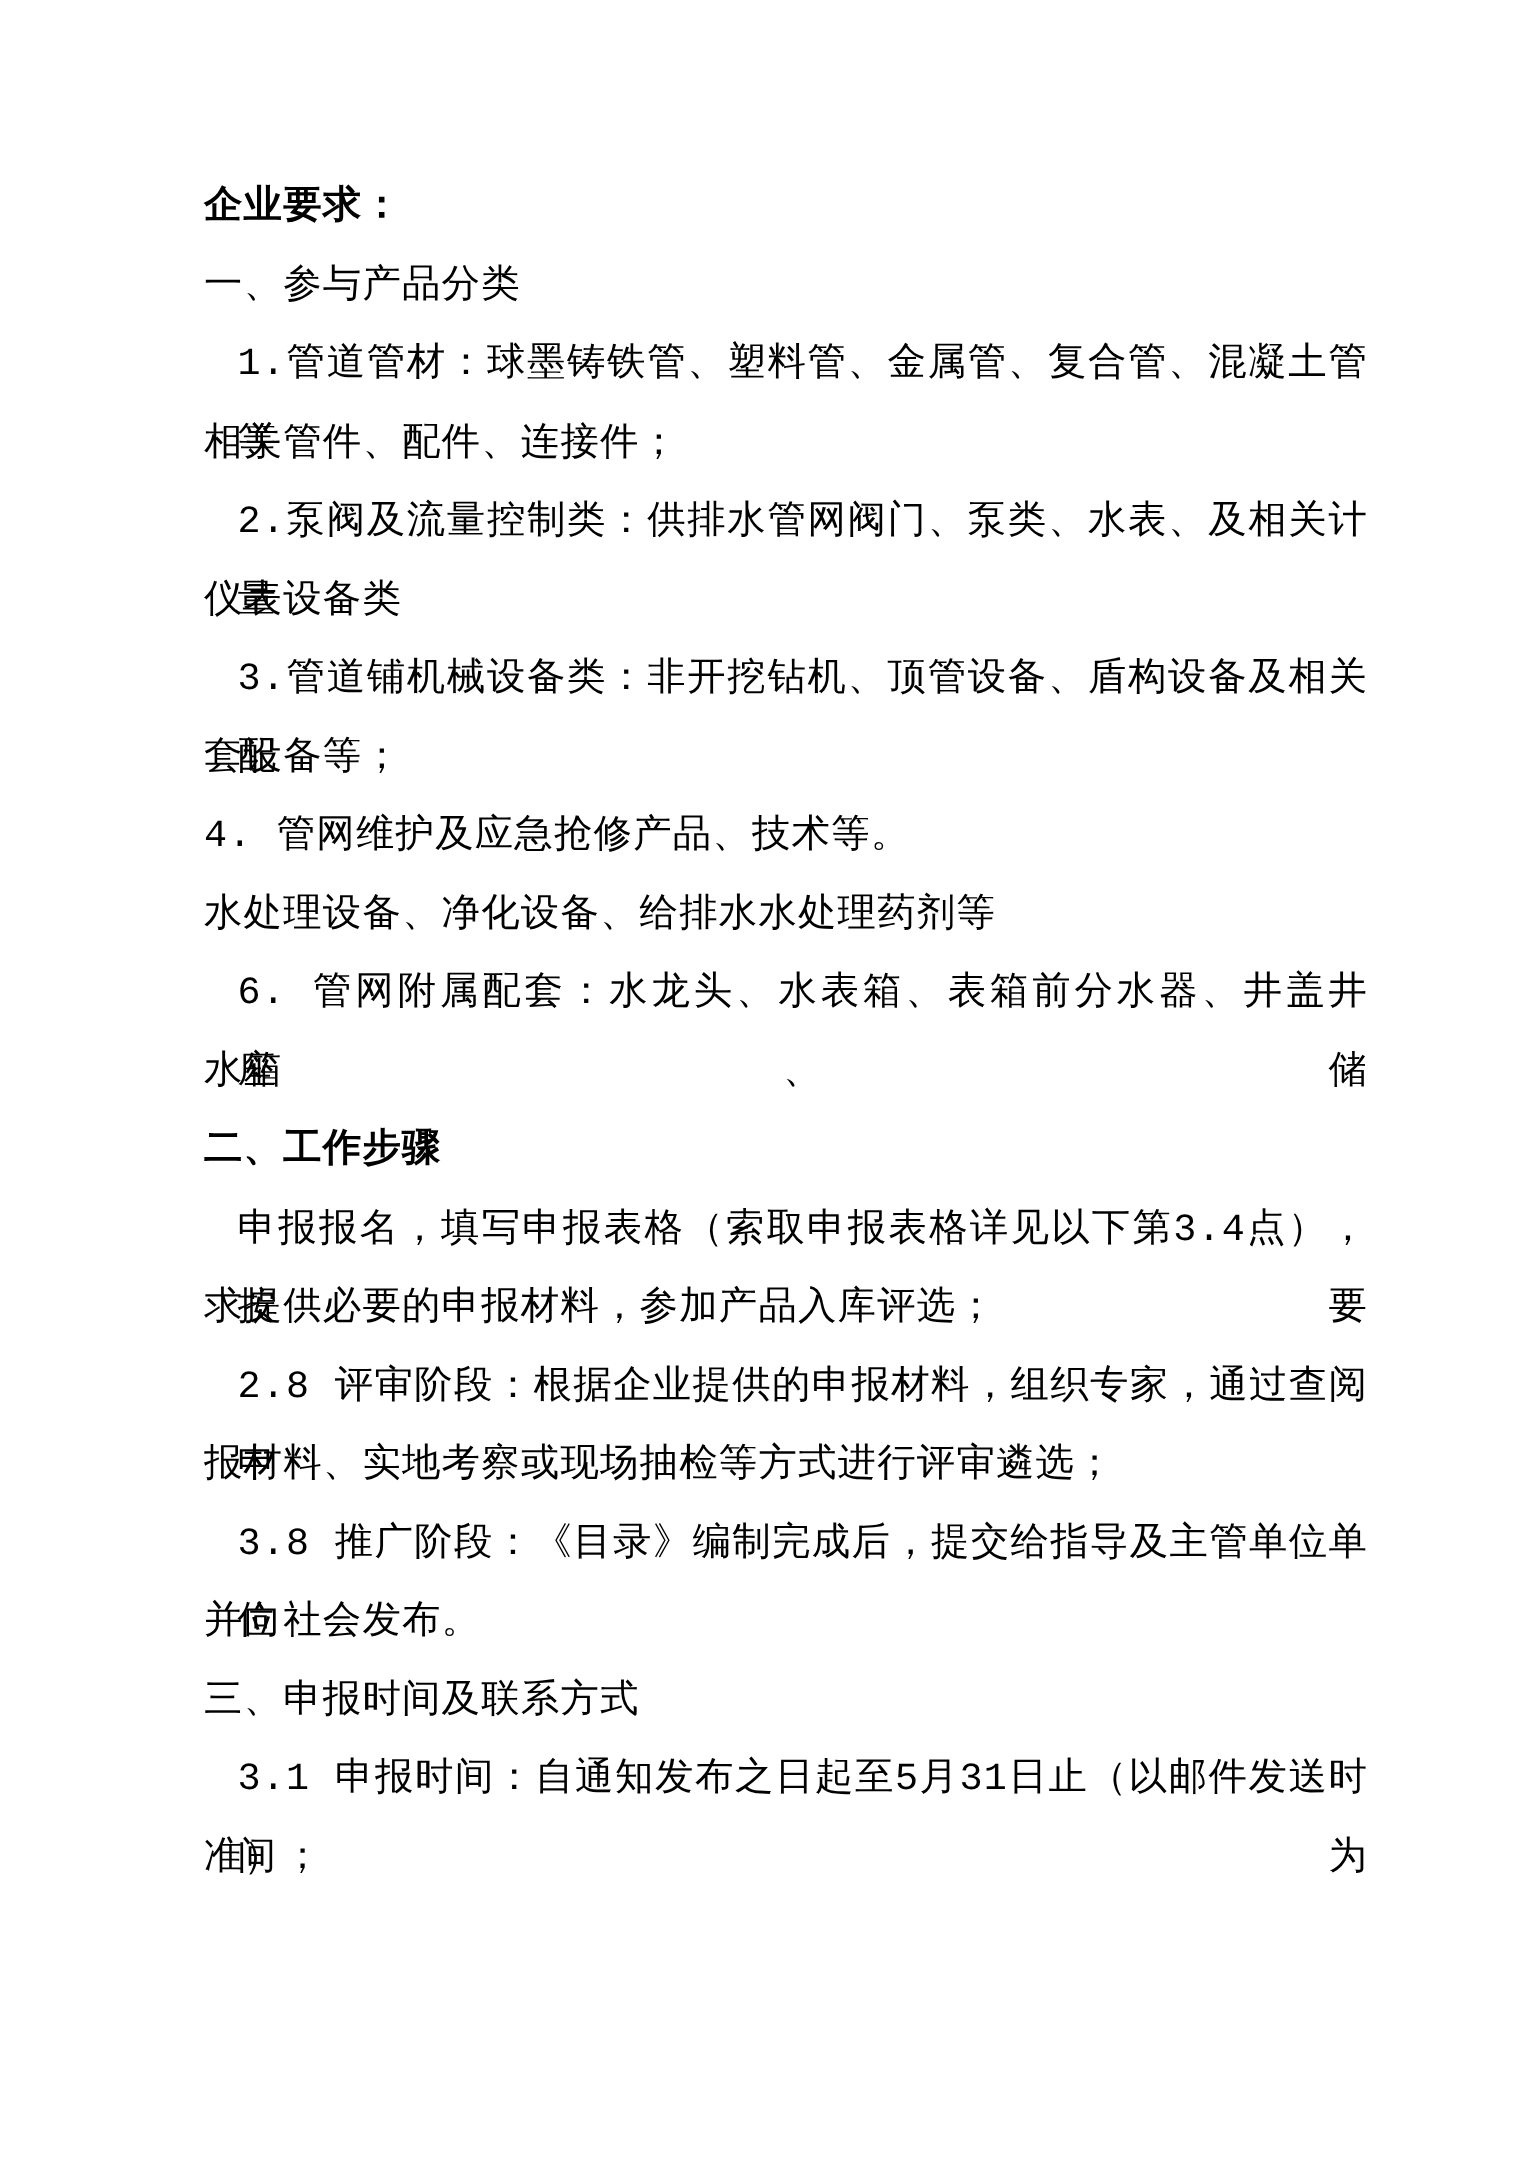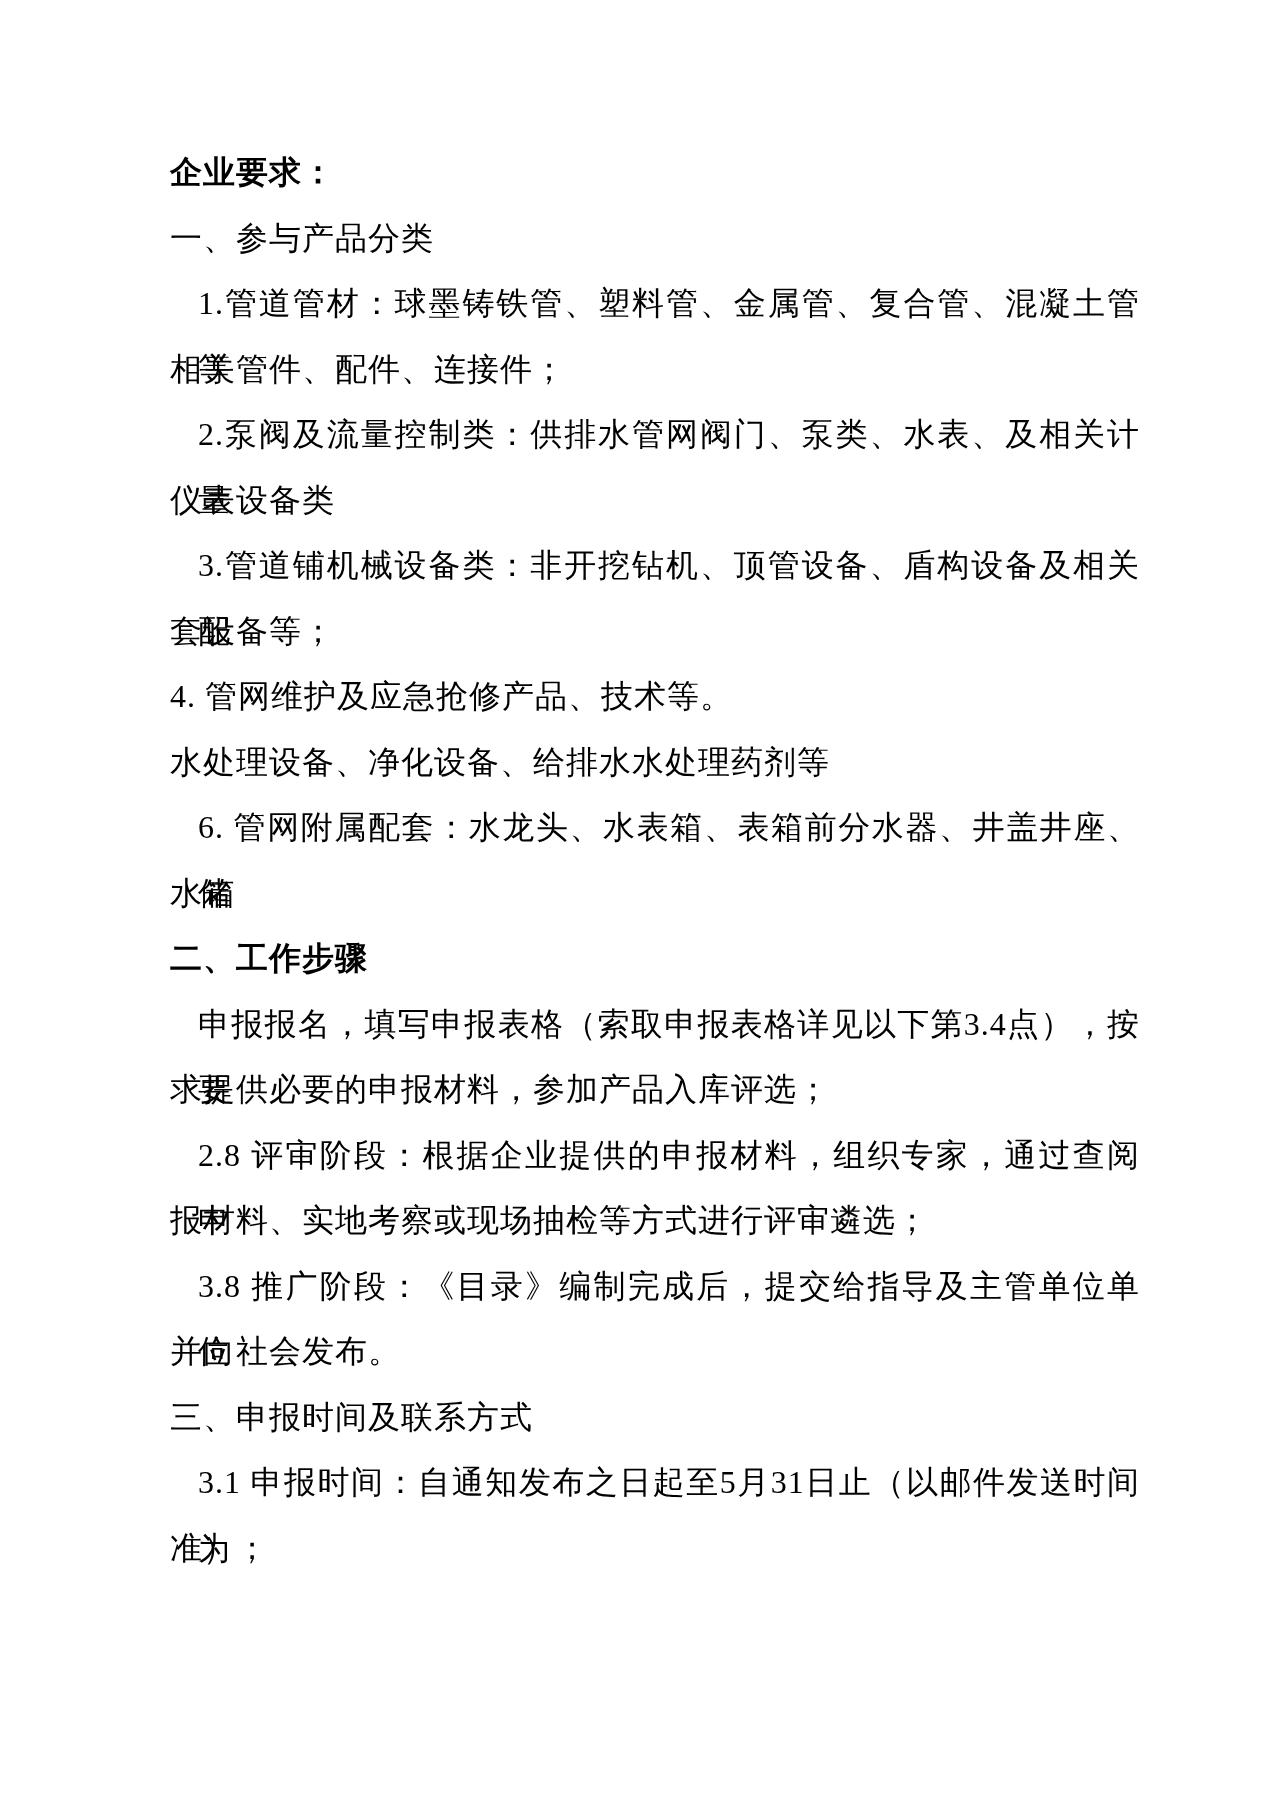--- a/index.html
+++ b/index.html
@@ -8,21 +8,21 @@
     background: #ffffff;
   }
   .page {
     position: relative;
     width: 1280px;
     height: 1809px;
     background: #ffffff;
     box-sizing: border-box;
     padding: 140px 168px 15px 170px;
     overflow: hidden;
-    font-family: Liberation Serif, serif;
+    font-family: Liberation Mono, monospace;
     color: #000000;
   }
   .doc-line {
     width: 942px;
     height: 65.5px;
     line-height: 65.5px;
     font-size: 32px;
     letter-spacing: 1px;
     text-align: left;
     white-space: nowrap;

